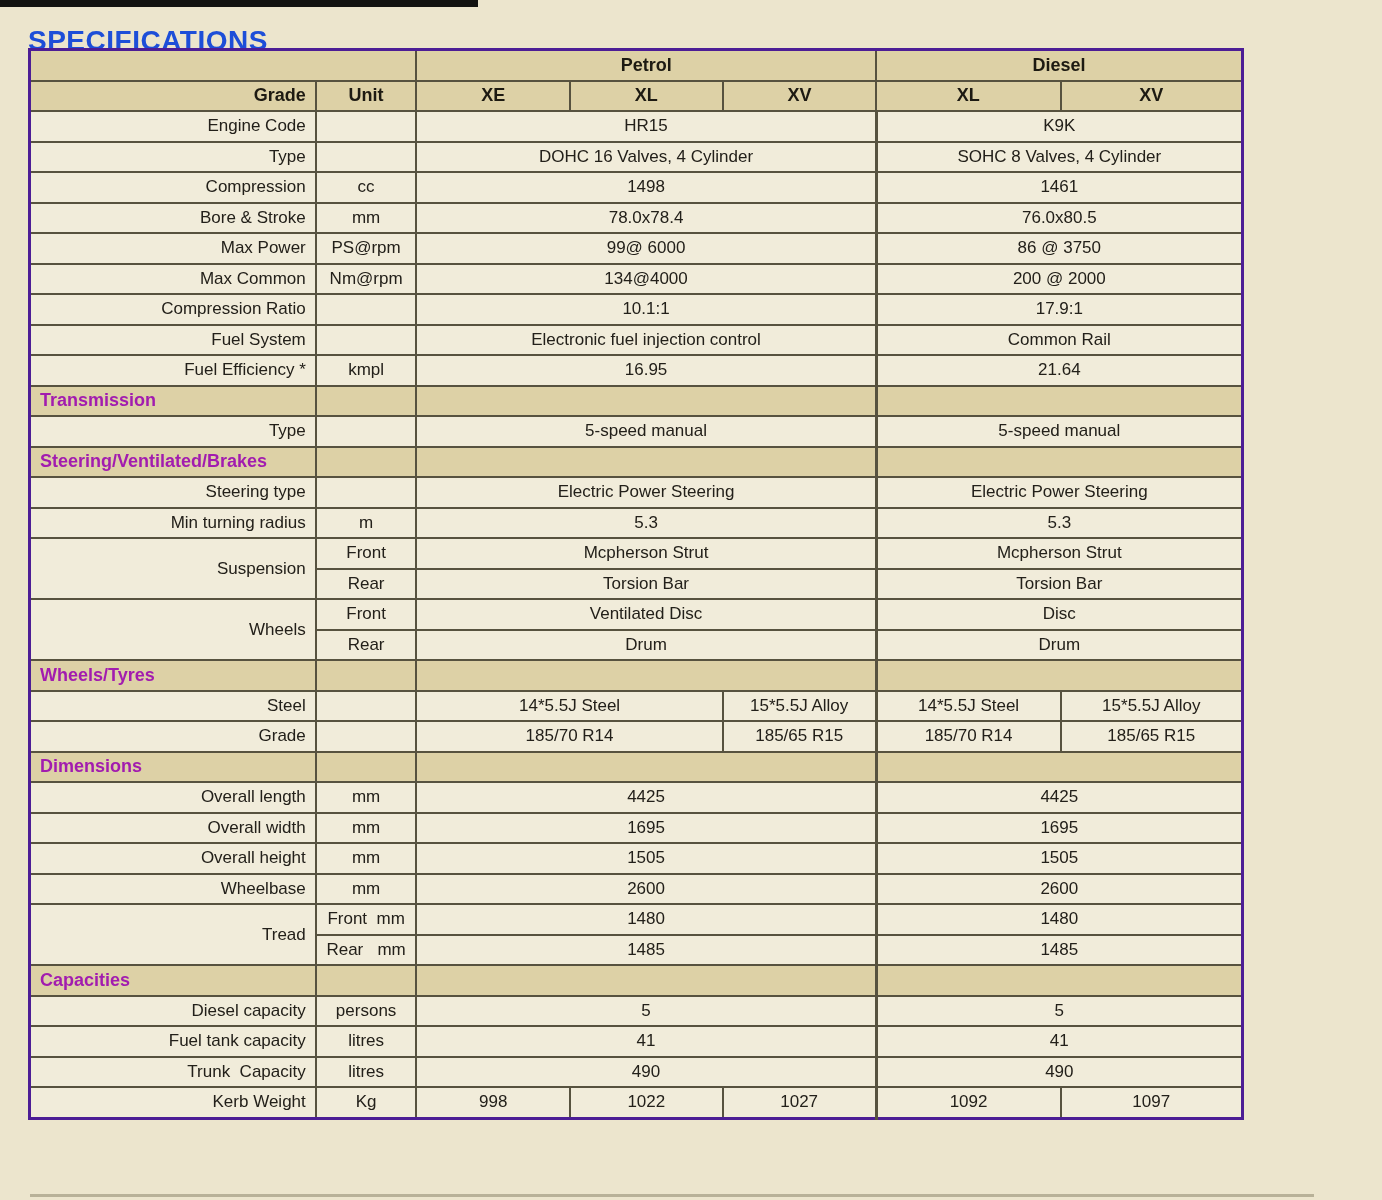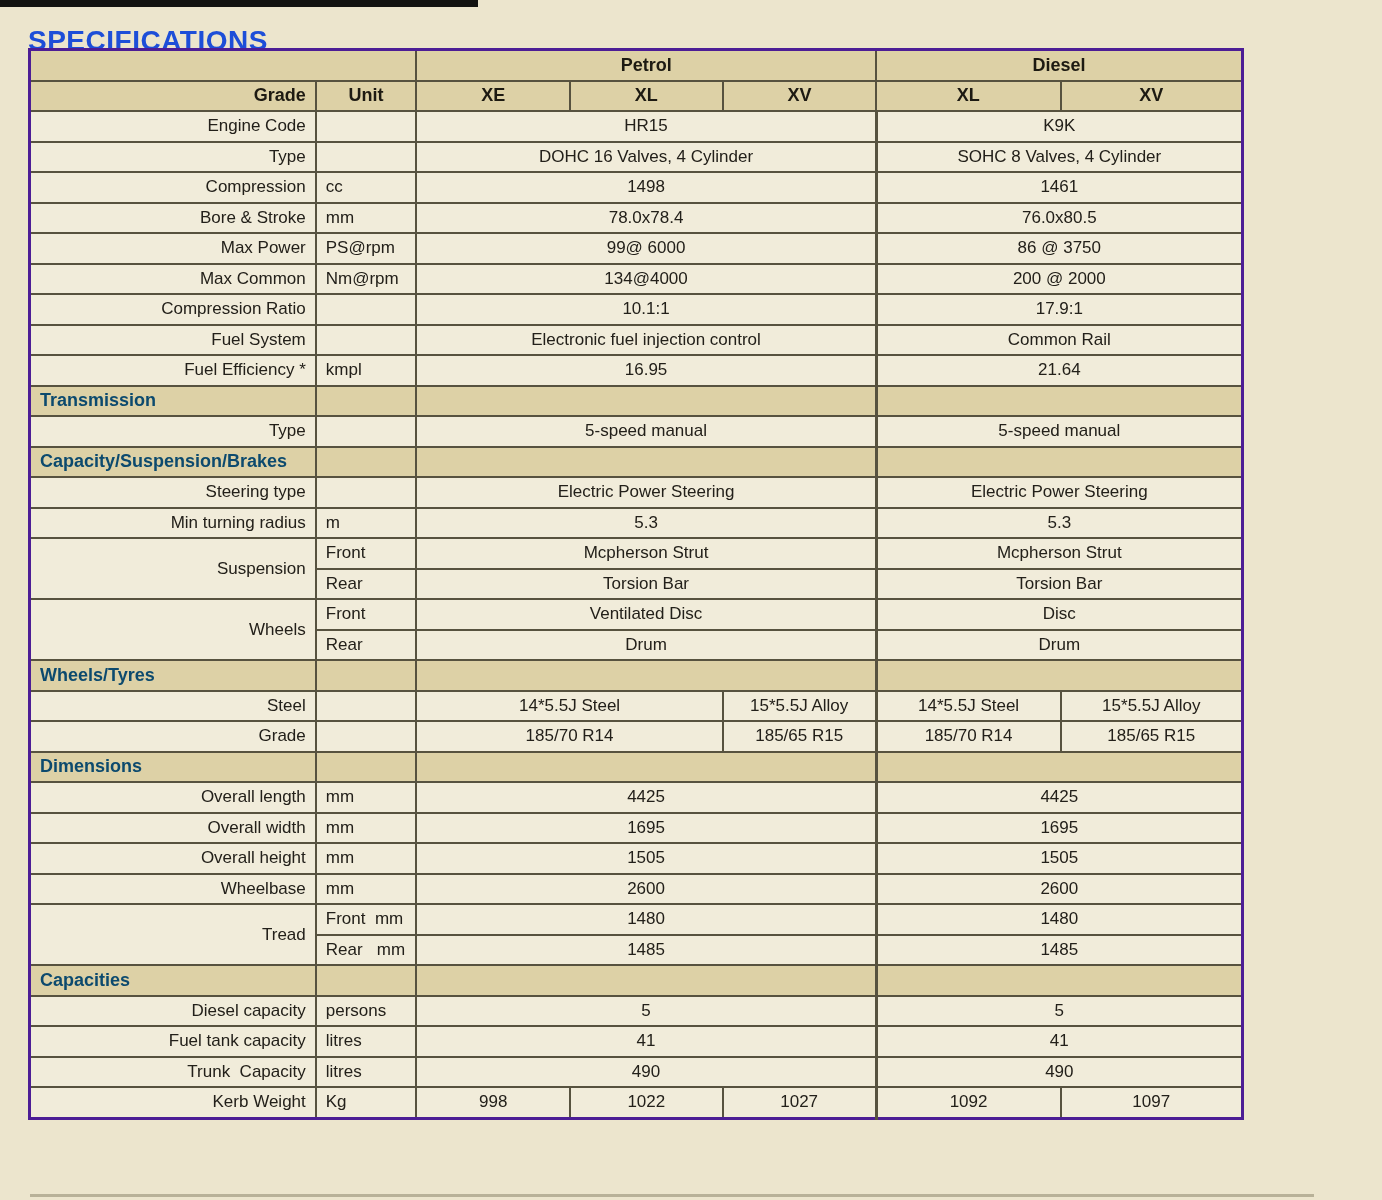--- a/index.html
+++ b/index.html
@@ -36,23 +36,23 @@
   }
   .spec-table th {
     background: var(--header-bg, #ddd1a6);
     font-weight: bold; font-size: 18px; text-align: center;
     color: #1d1a12;
   }
   th.grade-h { text-align: right; }
   tr.row-section td {
     background: var(--header-bg, #ddd1a6);
   }
-  td.k-section { font-weight: bold; font-size: 18px; text-align: left; color: #0c4a6e; }
+  td.k-section { font-weight: bold; font-size: 18px; text-align: left; color: #a21caf; }
   td.k-label   { text-align: right; }
-  td.k-unit    { }
+  td.k-unit    { text-align: center; }
   td.k-value   { text-align: center; }
   td.d-start   { border-left-width: 3px; }
   .bottom-shadow {
     position: absolute; left: 30px; top: 1194px; width: 1284px; height: 3px;
     background: #a29b82; opacity: 0.7;
   }
 </style>
 </head>
 <body>
 
@@ -147,21 +147,21 @@
         <td colspan="3" class="k-value"></td>
         <td colspan="2" class="k-value d-start"></td>
       </tr>
       <tr class="row-data">
         <td class="k-label">Type</td>
         <td class="k-unit"></td>
         <td colspan="3" class="k-value">5-speed manual</td>
         <td colspan="2" class="k-value d-start">5-speed manual</td>
       </tr>
       <tr class="row-section">
-        <td class="k-section">Capacity/Suspension/Brakes</td>
+        <td class="k-section">Steering/Ventilated/Brakes</td>
         <td class="k-unit"></td>
         <td colspan="3" class="k-value"></td>
         <td colspan="2" class="k-value d-start"></td>
       </tr>
       <tr class="row-data">
         <td class="k-label">Steering type</td>
         <td class="k-unit"></td>
         <td colspan="3" class="k-value">Electric Power Steering</td>
         <td colspan="2" class="k-value d-start">Electric Power Steering</td>
       </tr>

